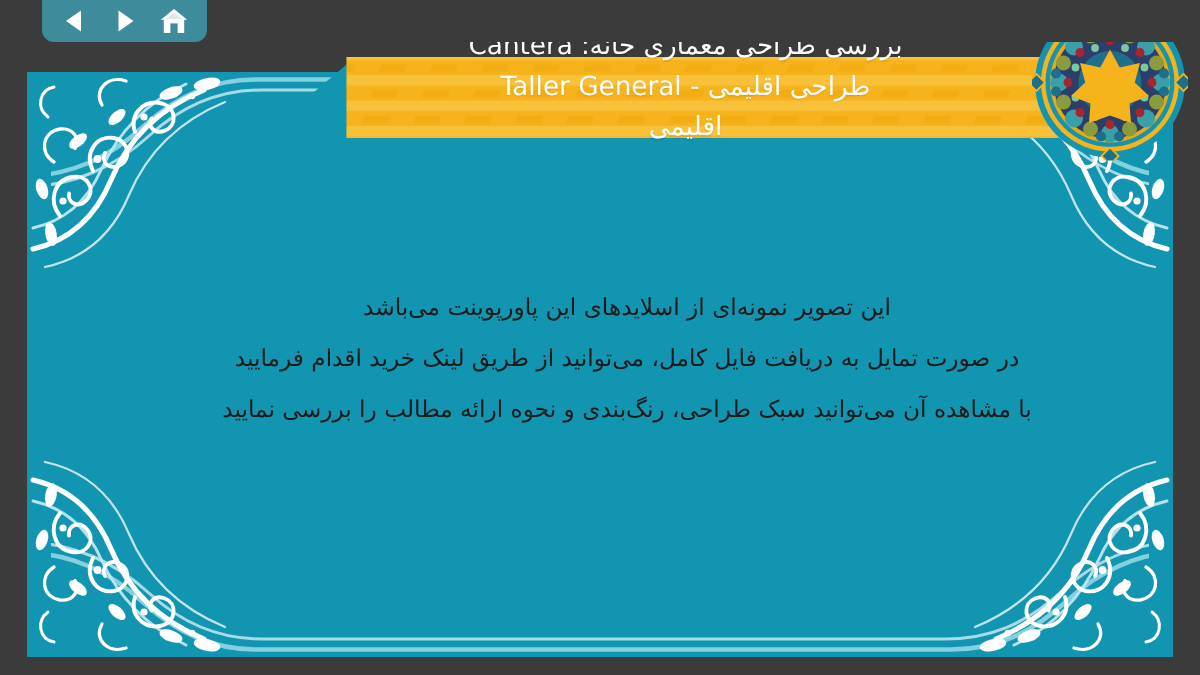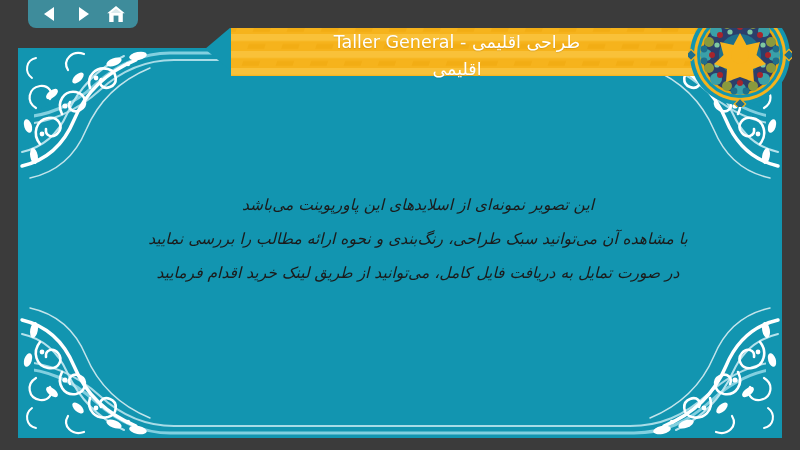--- a/index.html
+++ b/index.html
@@ -92,21 +92,21 @@
   
   #frame-svg {
     position: absolute;
     inset: 0;
     width: 764px; height: 390px;
   }
 
   
   #banner {
     position: absolute;
-    left: 195px; top: 0px;
+    left: 195px; top: 16px;
     width: 535px; height: 98px;
     z-index: 40;
     text-decoration: underline;
   }
   #banner-svg { position: absolute; inset: 0; }
   #title-block {
     position: absolute;
     left: 38px; top: 2px;
     width: 448px;
     text-align: center;
@@ -134,21 +134,20 @@
     left: 60px; top: 140px;
     width: 680px;
     text-align: center;
     direction: rtl;
     color: #1b1b1b;
     font-family: "DejaVu Sans", "Liberation Sans", sans-serif;
     font-size: 15.5px;
     line-height: 34px;
     z-index: 45;
     white-space: nowrap;
-    font-style: italic;
   }
   .body-line { display: block; }
 </style>
 </head>
 <body>
 
 <div id="viewer">
 
   <div id="navbar">
     <div id="nav-panel">
@@ -260,22 +259,22 @@
           <use href="#arabesque" x="0" y="0"></use>
         </g>
         <g transform="translate(764,390) scale(-1,-1)">
           <use href="#arabesque" x="0" y="0"></use>
         </g>
       </g>
     </svg>
 
     <div id="body-text">
       <span class="body-line">این تصویر نمونه‌ای از اسلایدهای این پاورپوینت می‌باشد</span>
+      <span class="body-line">در صورت تمایل به دریافت فایل کامل، می‌توانید از طریق لینک خرید اقدام فرمایید</span>
       <span class="body-line">با مشاهده آن می‌توانید سبک طراحی، رنگ‌بندی و نحوه ارائه مطالب را بررسی نمایید</span>
-      <span class="body-line">در صورت تمایل به دریافت فایل کامل، می‌توانید از طریق لینک خرید اقدام فرمایید</span>
     </div>
 
   </div>
 
   <div id="banner">
     <svg id="banner-svg" viewBox="0 0 535 98">
       <defs>
         <pattern id="chev" width="34" height="17" patternUnits="userSpaceOnUse" patternTransform="skewX(-18)">
           <rect width="34" height="17" fill="#f6b31c"></rect>
           <rect x="0" y="0" width="34" height="7" fill="#fbc94a" opacity="0.85"></rect>

